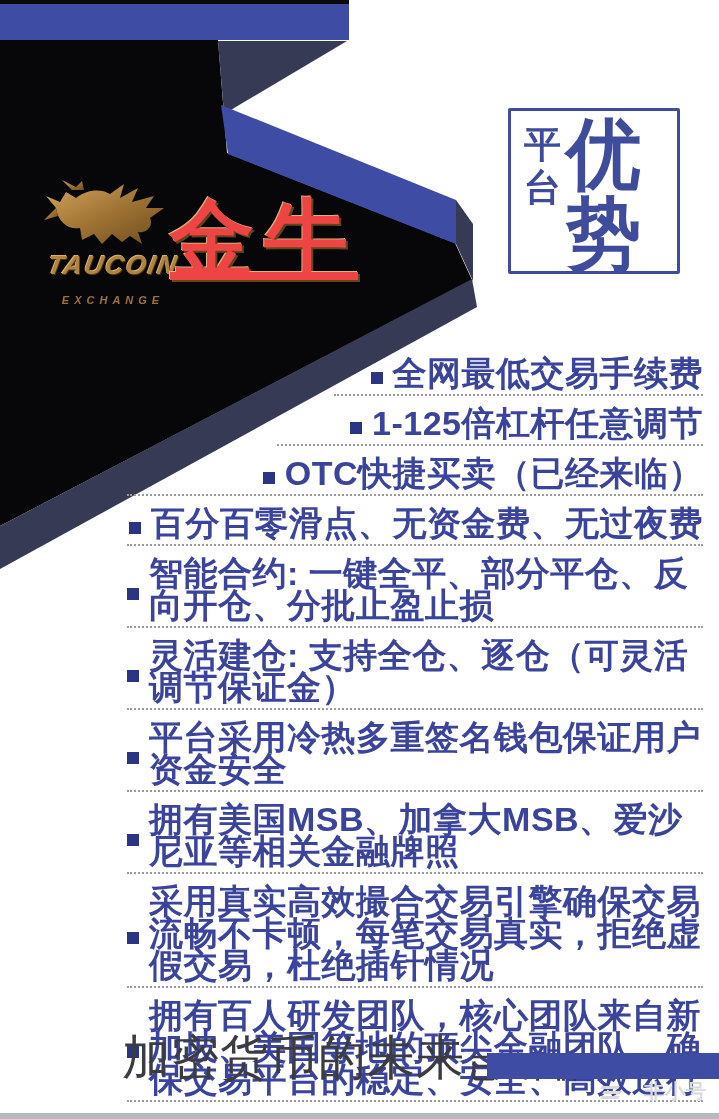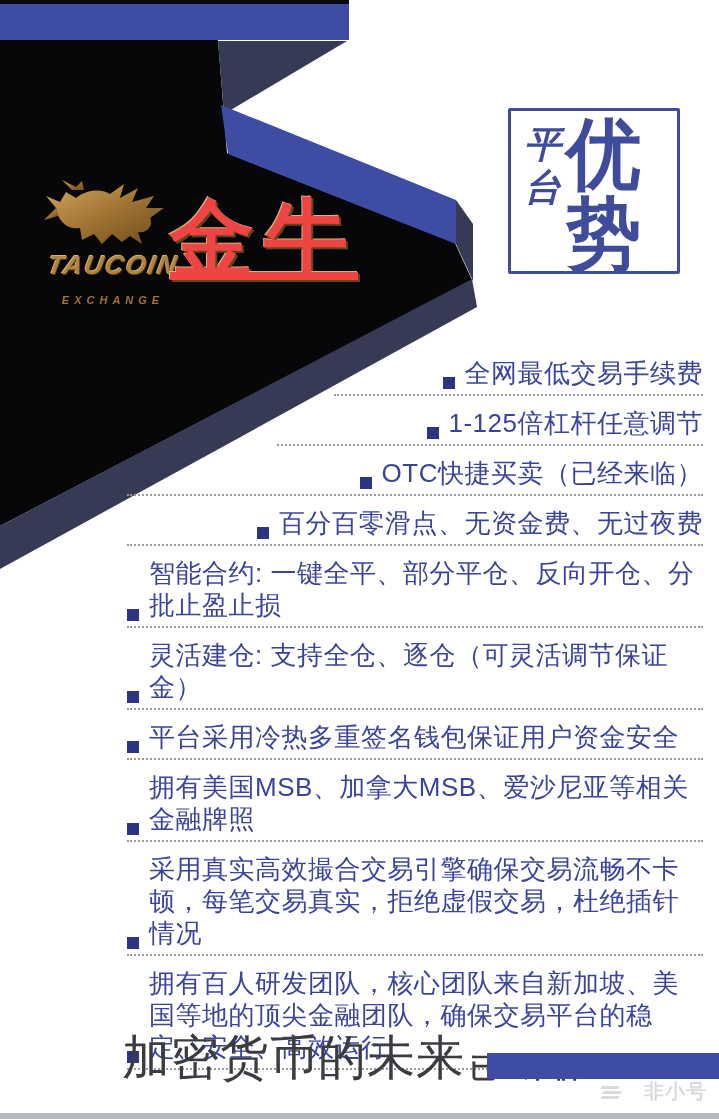--- a/index.html
+++ b/index.html
@@ -31,34 +31,34 @@
     text-decoration:underline;
   }
 
   
   .badge{
     position:absolute;left:508px;top:108px;width:166px;height:160px;
     border:3px solid #3f4c9c;background:#fff;display:flex;border-radius:2px;
   }
   .badge-top{
     width:40px;font-size:37px;line-height:1.16;font-weight:bold;color:#3f4c9c;
-    margin:13px 2px 1px 13px;word-break:break-all;overflow-wrap:anywhere;font-style:italic;
+    margin:13px 2px 1px 13px;word-break:break-all;overflow-wrap:anywhere;
   }
   .badge-main{
     width:80px;font-size:75px;line-height:1.02;font-weight:bold;color:#3f4c9c;
     margin-top:3px;word-break:break-all;overflow-wrap:anywhere;
     transform:scaleY(1.04);transform-origin:top;
   }
 
   
   .features{position:absolute;left:127px;top:357px;width:576px;}
   .feature{margin-bottom:11px;}
   .frow{
-    display:flex;align-items:flex-end;font-size:26px;line-height:32px;
-    color:#3a449b;letter-spacing:0.5px;
+    display:flex;align-items:center;font-size:34px;line-height:32px;
+    color:#3a449b;letter-spacing:0.5px;font-weight:bold;
   }
   .feature.r .frow{justify-content:flex-end;}
   .bullet{width:12px;height:12px;background:#2b3583;margin:10px 10px 0 0;flex:none;}
   .ftext{flex:0 1 auto;}
   .sep{border-bottom:2px dotted #9a9a9a;margin-top:5px;height:0;}
   .feature:nth-child(1) .sep{margin-left:36%;}
   .feature:nth-child(2) .sep{margin-left:26%;}
 
   
   .headline{position:absolute;left:122px;top:1024px;height:58px;display:flex;align-items:flex-end;}

